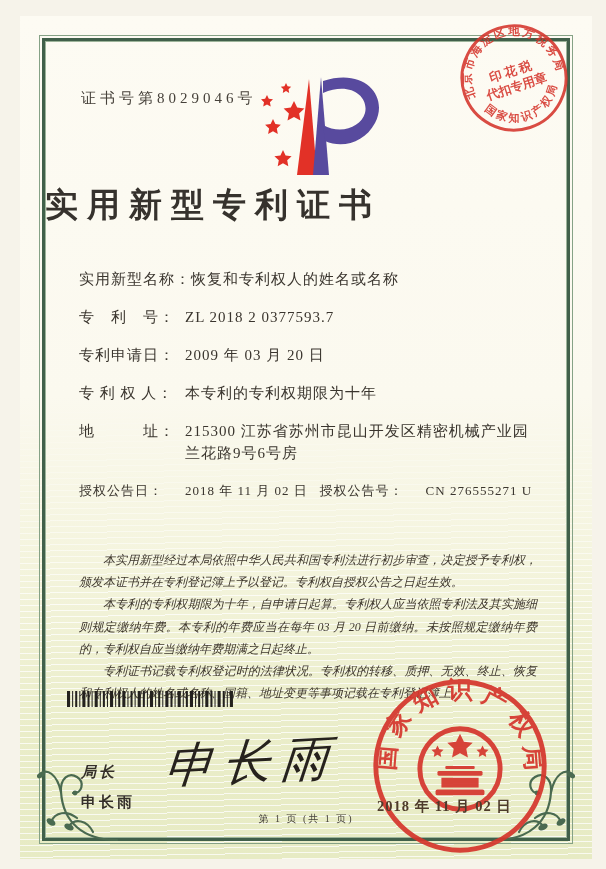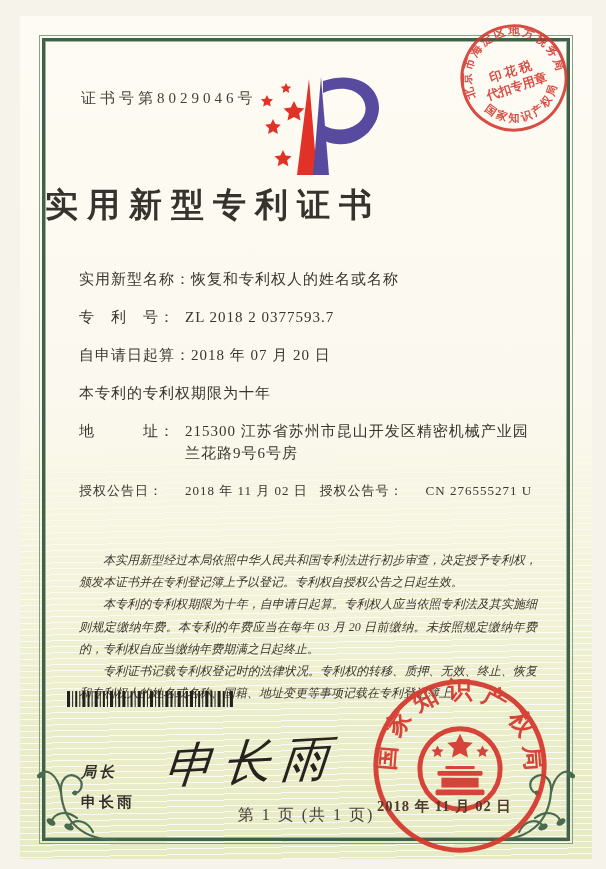--- a/index.html
+++ b/index.html
@@ -59,21 +59,21 @@
     transform:rotate(-3deg) skewX(-8deg);
     font-style:italic;white-space:nowrap;
   }
   .agency-seal{position:absolute;left:322px;top:632px;opacity:.92;}
   .issue-date{
     position:absolute;left:332px;top:756px;z-index:5;
     font-size:14.5px;letter-spacing:1px;color:#4e3b2b;font-weight:bold;
   }
   .footer{
     position:absolute;left:0;right:0;bottom:12px;text-align:center;
-    font-size:16px;letter-spacing:2px;color:#46413a;
+    font-size:10px;letter-spacing:2px;color:#46413a;
   }
   .tax-stamp{position:absolute;left:432px;top:0px;transform:rotate(-18deg);opacity:.88;}
   .corner{position:absolute;bottom:-6px;}
   .corner-left{left:-8px;}
   .corner-right{right:-8px;transform:scaleX(-1);}
 </style>
 </head>
 <body>
 
 <div class="sheet">
@@ -133,24 +133,25 @@
       <div class="fields">
         <div class="field-row">
           <span class="field-label">实用新型名称：</span>
           <span class="field-value">恢复和专利权人的姓名或名称</span>
         </div>
         <div class="field-row">
           <span class="field-label">专　利　号：</span>
           <span class="field-value">ZL 2018 2 0377593.7</span>
         </div>
         <div class="field-row">
-          <span class="field-label">自申请日起算：</span>
-          <span class="field-value">2018 年 07 月 20 日</span>
-        </div>
-        <div class="field-row">
+          <span class="field-label">专利申请日：</span>
+          <span class="field-value">2009 年 03 月 20 日</span>
+        </div>
+        <div class="field-row">
+          <span class="field-label">专 利 权 人：</span>
           <span class="field-value">本专利的专利权期限为十年</span>
         </div>
         <div class="field-row">
           <span class="field-label">地　　　址：</span>
           <span class="field-value">215300 江苏省苏州市昆山开发区精密机械产业园兰花路9号6号房</span>
         </div>
         <div class="grant-row">
           <div class="grant-left">
             <span class="field-label">授权公告日：</span>
             <span>2018 年 11 月 02 日</span>

